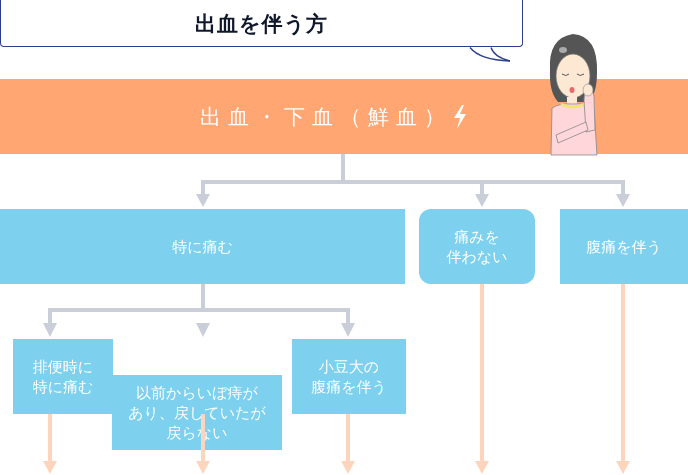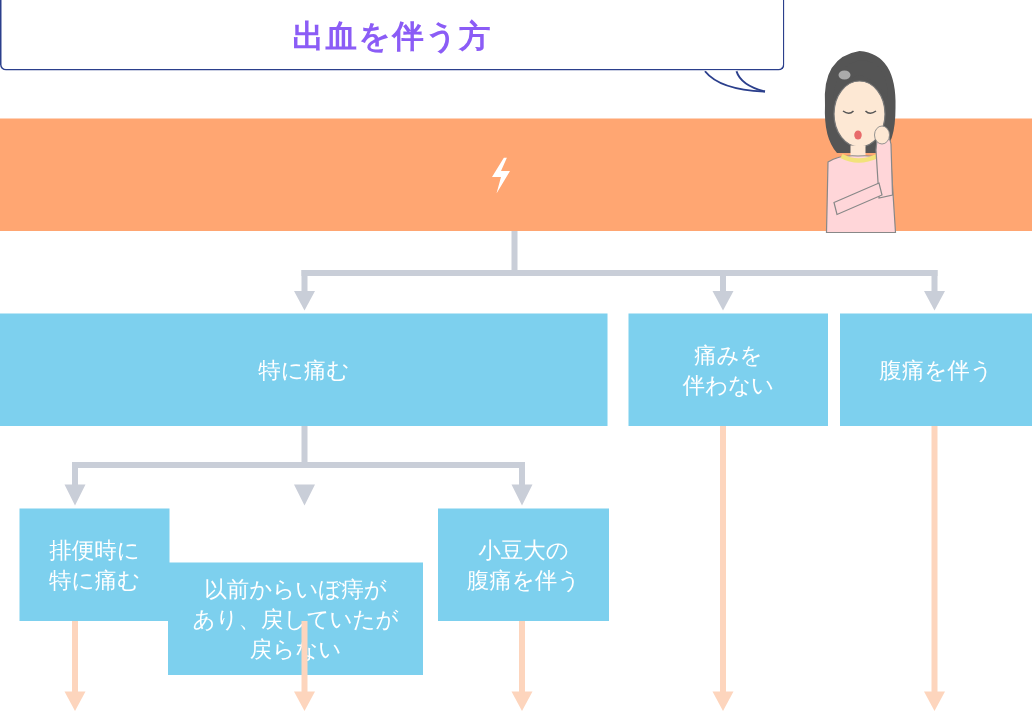--- a/index.html
+++ b/index.html
@@ -2,21 +2,21 @@
 <html><head>
 <meta charset="utf-8">
 <style>
   html, body { margin:0; padding:0; }
   body { width:688px; height:475px; position:relative; overflow:hidden; background:#ffffff;
          font-family:"DejaVu Sans", sans-serif; }
   .abs { position:absolute; }
   .bubble { left:0; top:0; width:521px; height:46px; border:1.5px solid #2b3f8c; border-top:none;
             border-radius:0 0 4px 4px; background:#fff; box-sizing:content-box; }
   .bubble-text { left:0; top:0; width:523px; height:48px; display:flex; align-items:center; justify-content:center;
-                 font-size:21px; color:#8b5cf6; letter-spacing:1px; font-weight:bold; }
+                 font-size:21px; color:#0f172a; letter-spacing:1px; font-weight:bold; }
   .band { left:0; top:79px; width:688px; height:75px; background:#ffa672; }
   .band-text { left:0; top:79px; width:688px; height:75px; display:flex; align-items:center; justify-content:center;
                color:#fff; font-size:21px; letter-spacing:7px; padding-right:20px; box-sizing:border-box; }
   .box { background:#7dd0ee; color:#fff; display:flex; align-items:center; justify-content:center; text-align:center;
          font-size:15px; line-height:20px; }
   .box span { white-space:pre-line; }
   .conn { background:#c9ced8; }
   .down { background:#fdd5bd; }
   svg { position:absolute; left:0; top:0; }
 </style>
@@ -26,20 +26,21 @@
 <div class="abs bubble"></div>
 <svg width="688" height="475">
   <path d="M470 47 Q480 60 510 61 Q496 56 491 47 Z" fill="#fff" stroke="none"></path>
   <path d="M470 47.5 Q480 60 510 61" fill="none" stroke="#2b3f8c" stroke-width="1.3"></path>
   <path d="M491 47.5 Q494 57 510 61" fill="none" stroke="#2b3f8c" stroke-width="1.3"></path>
 </svg>
 <div class="abs bubble-text">出血を伴う方</div>
 
 <div class="abs band"></div>
 <div class="abs band-text">
+  <span>出血・下血（鮮血）</span>
   <svg style="position:relative;" width="16" height="24" viewBox="0 0 16 24">
     <path d="M10 0 L2 13 L8 13 L5 24 L14 9 L8 9 L12 0 Z" fill="#fff"></path>
   </svg>
 </div>
 
 <svg width="688" height="475">
 
   <path d="M550 70 Q548 38 573 34 Q598 36 597 72 Q597 95 588 102 L558 102 Q549 92 550 70 Z" fill="#555"></path>
 
   <ellipse cx="573" cy="76" rx="17" ry="22" fill="#fde8d4" stroke="#777" stroke-width="0.8"></ellipse>
@@ -71,21 +72,21 @@
 <div class="abs conn" style="left:621px; top:180px; width:4px; height:16px;"></div>
 <svg width="688" height="475">
   <polygon points="196,194 210,194 203,207" fill="#c9ced8"></polygon>
   <polygon points="475,194 489,194 482,207" fill="#c9ced8"></polygon>
   <polygon points="616,194 630,194 623,207" fill="#c9ced8"></polygon>
 </svg>
 
 <div class="abs box" style="left:0; top:209px; width:405px; height:75px;">
   <span>特に痛む</span>
 </div>
-<div class="abs box" style="left:419px; top:209px; width:133px; height:75px;">
+<div class="abs box" style="left:419px; top:209px; width:116px; height:75px;border-radius:12px;">
   <span>痛みを
 伴わない</span>
 </div>
 <div class="abs box" style="left:560px; top:209px; width:128px; height:75px;justify-content:center;">
   <span>腹痛を伴う</span>
 </div>
 
 <div class="abs conn" style="left:201px; top:284px; width:4px; height:28px;"></div>
 <div class="abs conn" style="left:48px; top:308px; width:302px; height:4px;"></div>
 <div class="abs conn" style="left:48px; top:308px; width:4px; height:16px;"></div>

